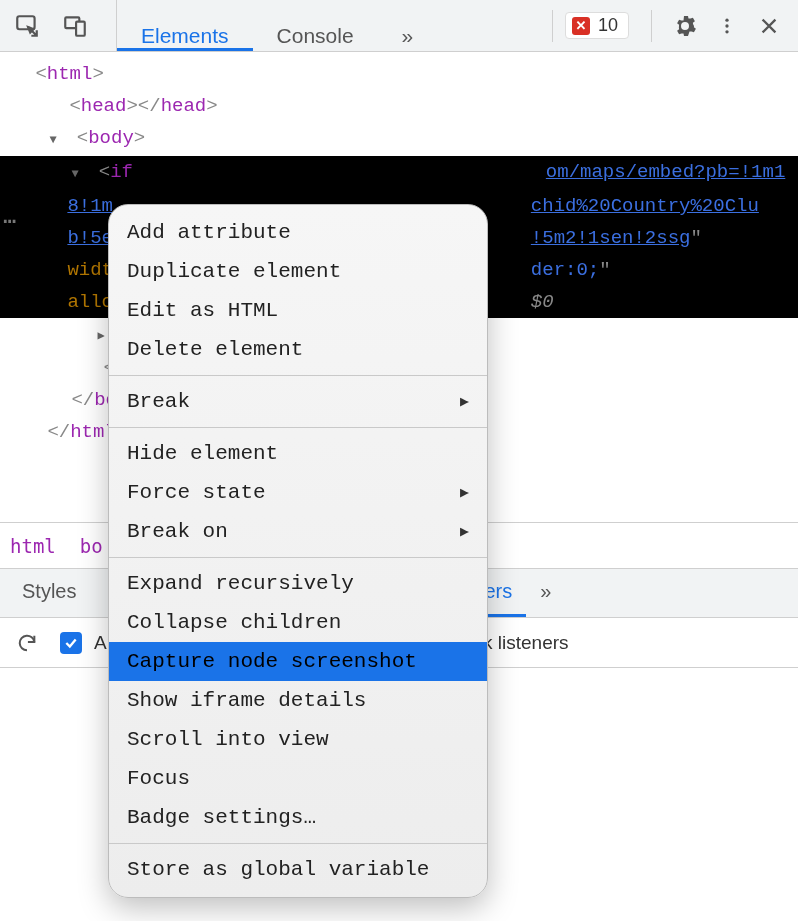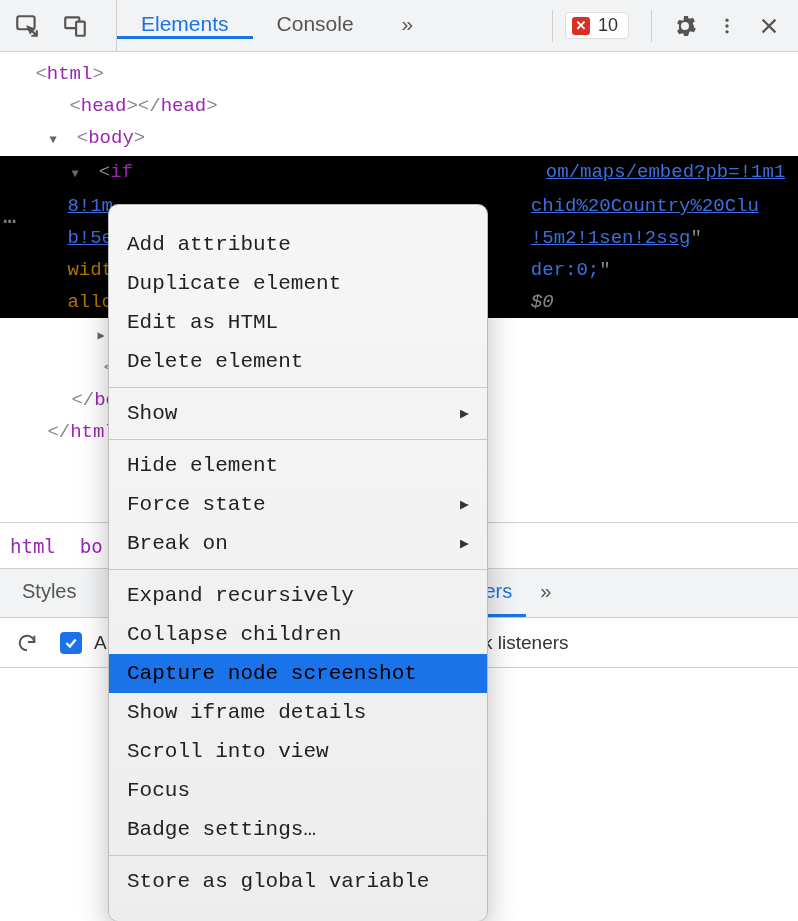--- a/index.html
+++ b/index.html
@@ -20,21 +20,21 @@
     height: 52px;
     background: #f1f3f4;
     border-bottom: 1px solid #cfcfcf;
     display: flex;
     align-items: stretch;
   }
   .tb-left { display:flex; align-items:center; padding:0 8px 0 12px; }
   .tb-left .tool-btn { margin-right: 18px; }
   .tool-btn { display:inline-flex; align-items:center; justify-content:center; width:30px; height:30px; color:#555; }
   .vsep { width:1px; height:52px; background:#cfcfcf; }
-  .tabs { display:flex; align-items:center; }
+  .tabs { display:flex; align-items:flex-end; }
   .tab {
     padding: 0 24px;
     display:flex; align-items:center;
     color:#555; font-size:21px;
     border-bottom: 3px solid transparent;
   }
   .tab.active { color:#1a73e8; border-bottom-color:#1a73e8; }
   .tb-right { margin-left:auto; display:flex; align-items:center; padding:0 8px 0 0; }
   .badge {
     display:inline-flex; align-items:center;
@@ -105,23 +105,23 @@
     color:#fff; margin:0 12px 0 18px;
   }
 
   
   .ctxmenu {
     position:absolute;
     left:108px; top:152px;
     width:380px;
     background: linear-gradient(#f6f6f6, #ededed);
     border:1px solid #bcbcbc;
-    border-radius:10px;
+    border-radius:20px;
     box-shadow: 0 10px 30px rgba(0,0,0,.25);
-    padding: 20px 0;
+    padding: 8px 0;
     overflow:hidden;
   }
   .ctxmenu .mi {
     height:39px; display:flex; align-items:center;
     padding: 0 18px; font-size:21px; color:#222;
     justify-content:space-between;
   }
   .ctxmenu .mi.highlight { background:#1a73e8; color:#000000; }
   .ctxmenu .sep { height:1px; background:#c9c9c9; margin:6px 0; }
   .ctxmenu .mi .sub-arrow { font-size:15px; color:#333; }
@@ -266,21 +266,21 @@
         <span>Duplicate element</span>
       </div>
     <div class="mi">
         <span>Edit as HTML</span>
       </div>
     <div class="mi">
         <span>Delete element</span>
       </div>
     <div class="sep"></div>
     <div class="mi">
-        <span>Show</span>
+        <span>Break</span>
         <span class="sub-arrow">▶</span>
       </div>
     <div class="sep"></div>
     <div class="mi">
         <span>Hide element</span>
       </div>
     <div class="mi">
         <span>Force state</span>
         <span class="sub-arrow">▶</span>
       </div>

